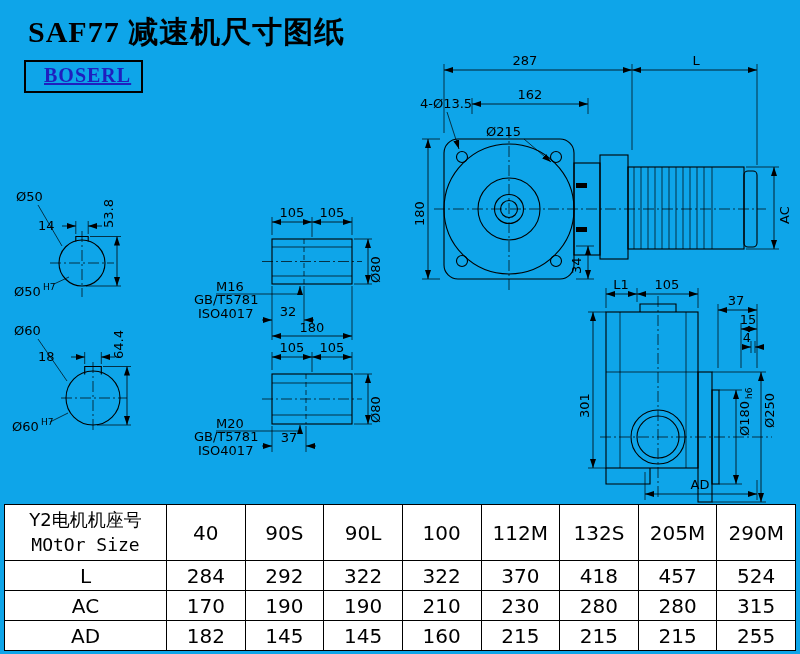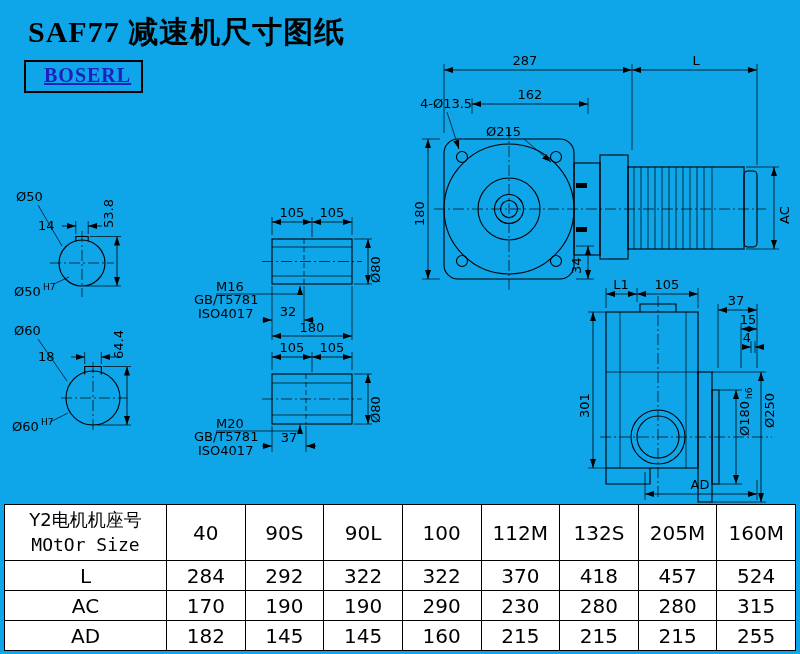--- a/index.html
+++ b/index.html
@@ -294,39 +294,39 @@
         <div class="hdr-cell-line1">Y2电机机座号</div>
         <div class="hdr-cell-line2">MOtOr Size</div>
       </th>
       <th>40</th>
       <th>90S</th>
       <th>90L</th>
       <th>100</th>
       <th>112M</th>
       <th>132S</th>
       <th>205M</th>
-      <th>160M</th>
+      <th>290M</th>
     </tr>
     <tr class="datarow">
       <th>L</th>
       <td>284</td>
       <td>292</td>
       <td>322</td>
       <td>322</td>
       <td>370</td>
       <td>418</td>
       <td>457</td>
       <td>524</td>
     </tr>
     <tr class="datarow">
       <th>AC</th>
       <td>170</td>
       <td>190</td>
       <td>190</td>
-      <td>290</td>
+      <td>210</td>
       <td>230</td>
       <td>280</td>
       <td>280</td>
       <td>315</td>
     </tr>
     <tr class="datarow">
       <th>AD</th>
       <td>182</td>
       <td>145</td>
       <td>145</td>

